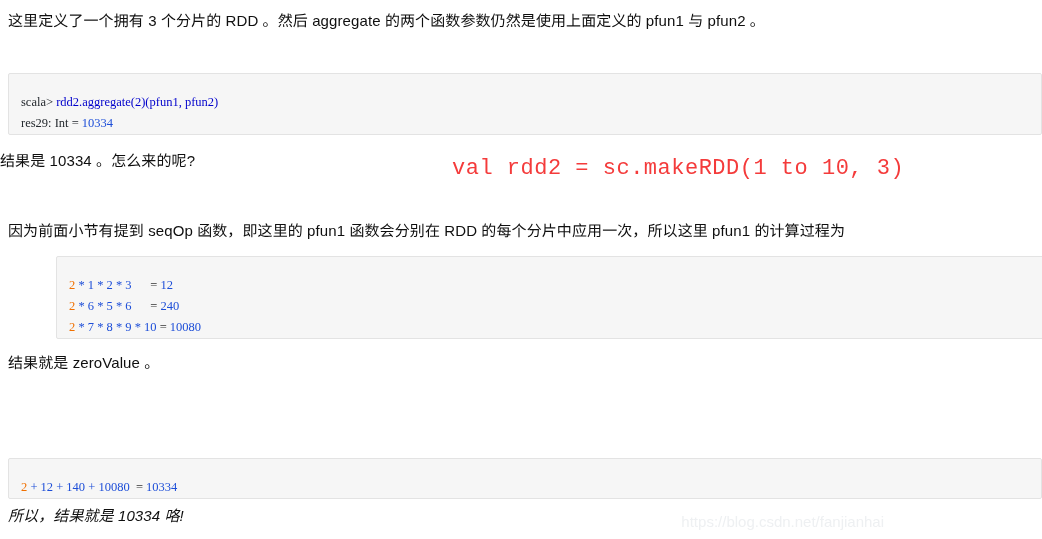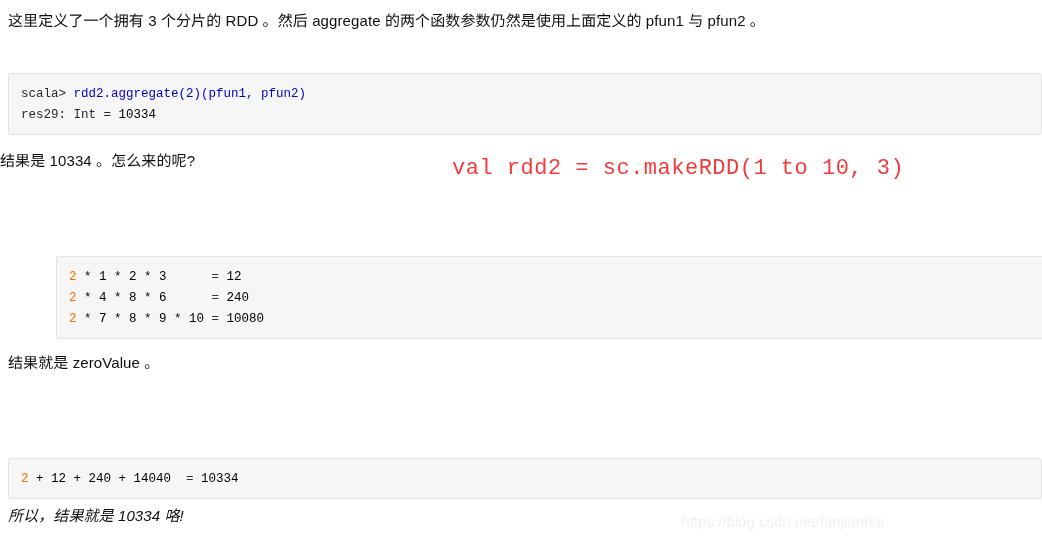--- a/index.html
+++ b/index.html
@@ -43,38 +43,38 @@
 
   
   .codeblock {
     position: absolute;
     left: 8px;
     width: 1034px;
     box-sizing: border-box;
     background: #f6f6f6;
     border: 1px solid #e3e3e3;
     border-radius: 2px;
-    padding: 10px 0 10px 12px;
-    font-family: Liberation Mono, monospace;
+    padding: 18px 0 10px 12px;
+    font-family: Liberation Serif, serif;
     font-size: 12.5px;
     line-height: 21px;
     overflow: hidden;
   }
   .codeblock .line {
     white-space: pre;
   }
 
   .cb-1 { top: 73px;  height: 62px; }
   .cb-2 { top: 256px; height: 83px; margin-left: 48px; }
   .cb-3 { top: 458px; height: 41px; }
 
   
   .tok-plain  { color: #24292e; }
   .tok-blue   { color: #0000cc; }
-  .tok-purple { color: #000000; }
+  .tok-purple { color: #1d4ed8; }
   .tok-orange { color: #f07000; }
   .tok-op     { color: #333333; }
 
   
   .annotation {
     position: absolute;
     left: 452px;
     top: 152px;
     font-family: "Liberation Mono", "DejaVu Sans Mono", monospace;
     font-size: 22px;
@@ -105,33 +105,34 @@
 
   <div class="codeblock cb-1">
     <div class="line"><span class="tok-plain">scala&gt; </span><span class="tok-blue">rdd2.aggregate(2)(pfun1, pfun2)</span></div>
     <div class="line"><span class="tok-plain">res29: Int = </span><span class="tok-purple">10334</span></div>
   </div>
 
   <div class="para p-result">结果是 10334 。怎么来的呢?</div>
 
   <div class="annotation">val rdd2 = sc.makeRDD(1 to 10, 3)</div>
 
+  <div class="para p-seqop">因为前面小节有提到 seqOp 函数，即这里的 pfun1 函数会分别在 RDD 的每个分片中应用一次，所以这里 pfun1 的计算过程为</div>
 
   <div class="codeblock cb-2">
     <div class="line"><span class="tok-orange">2</span><span class="tok-purple"> * 1 * 2 * 3      </span><span class="tok-op">= </span><span class="tok-purple">12</span></div>
 
-    <div class="line"><span class="tok-orange">2</span><span class="tok-purple"> * 4 * 8 * 6      </span><span class="tok-op">= </span><span class="tok-purple">240</span></div>
+    <div class="line"><span class="tok-orange">2</span><span class="tok-purple"> * 6 * 5 * 6      </span><span class="tok-op">= </span><span class="tok-purple">240</span></div>
 
     <div class="line"><span class="tok-orange">2</span><span class="tok-purple"> * 7 * 8 * 9 * 10 </span><span class="tok-op">= </span><span class="tok-purple">10080</span></div>
   </div>
 
   <div class="para p-orange">结果就是 zeroValue 。</div>
 
 
   <div class="codeblock cb-3">
-    <div class="line"><span class="tok-orange">2</span><span class="tok-purple"> + 12 + 240 + 14040  </span><span class="tok-op">= </span><span class="tok-purple">10334</span></div>
+    <div class="line"><span class="tok-orange">2</span><span class="tok-purple"> + 12 + 140 + 10080  </span><span class="tok-op">= </span><span class="tok-purple">10334</span></div>
   </div>
 
   <div class="para p-final">所以，结果就是 10334 咯!</div>
 
   <div class="watermark">https://blog.csdn.net/fanjianhai</div>
 
 </div>
 
 </body></html>

